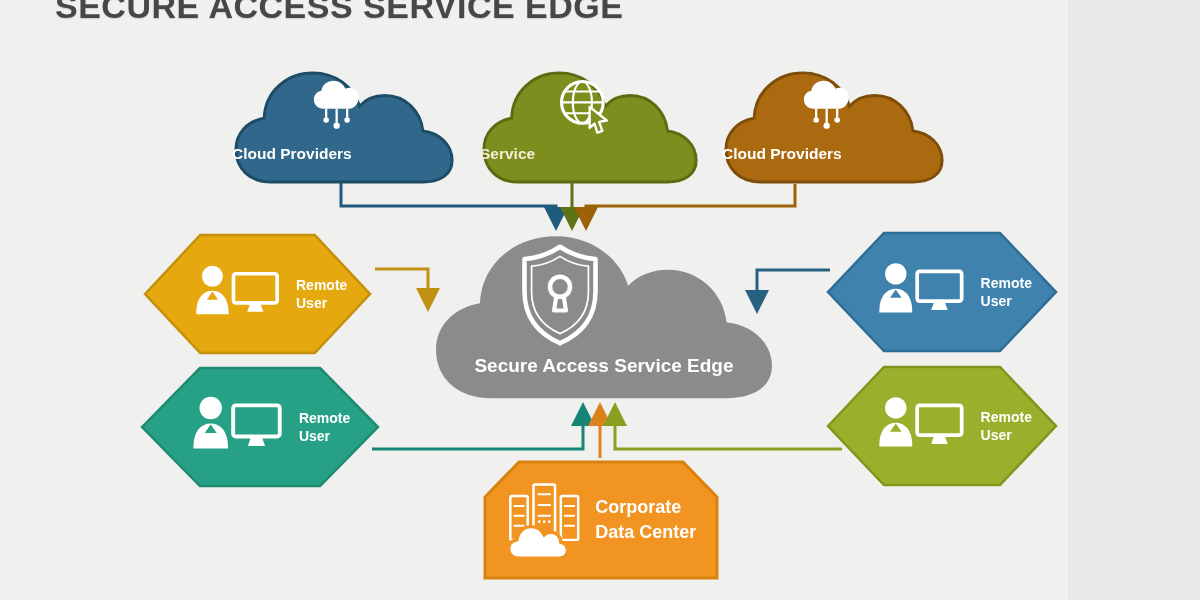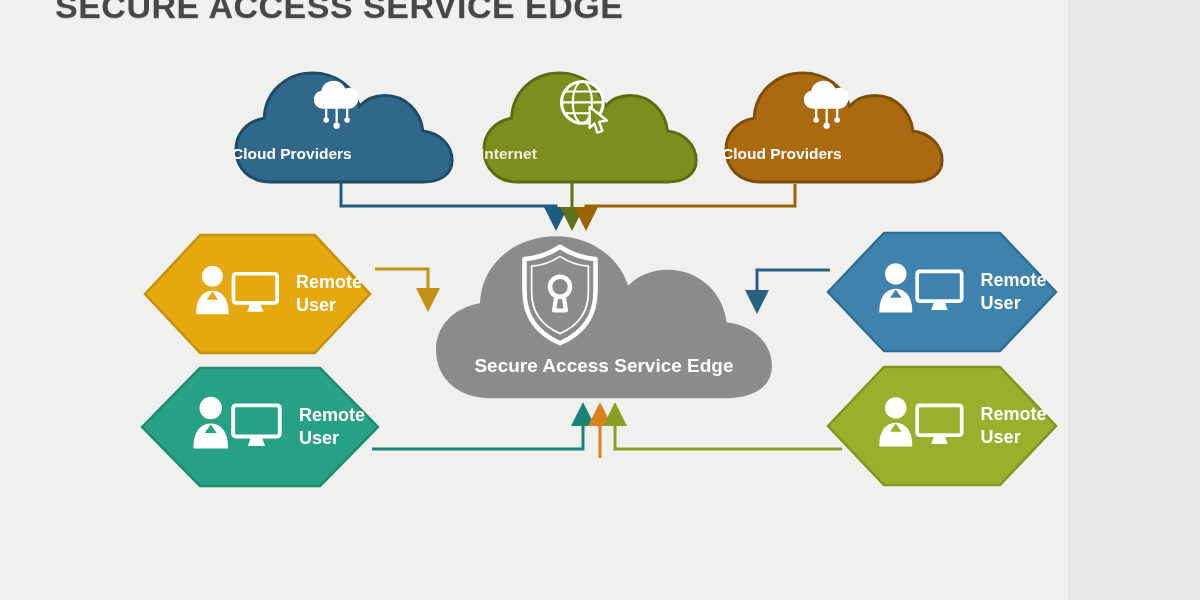--- a/index.html
+++ b/index.html
@@ -23,21 +23,21 @@
   .sase-shield{position:absolute;left:86px;top:18px;}
   .sase-label{
     position:absolute;left:0;right:0;bottom:27px;text-align:center;
     font-size:19px;font-weight:bold;color:#fff;
   }
   .hex-content{
     position:absolute;inset:0;display:flex;align-items:center;
     padding-left:50px;box-sizing:border-box;
   }
   .hex-content .label{
-    margin-left:14px;width:82px;font-size:18px;font-weight:bold;
+    margin-left:14px;width:82px;font-size:14px;font-weight:bold;
     color:#fff;line-height:1.3;
   }
   .dc-content{
     position:absolute;inset:0;display:flex;align-items:center;
     padding-left:24px;box-sizing:border-box;
   }
   .dc-content .label{
     margin-left:12px;width:130px;font-size:18px;font-weight:bold;
     color:#fff;line-height:1.4;
   }
@@ -105,21 +105,21 @@
   <div class="node" style="left:480px;top:66px;width:220px;height:120px">
     <svg class="shape" viewBox="0 0 230 122" preserveAspectRatio="none">
       <path d="M40,118 C18,118 4,104 4,85 C4,68 16,56 33,53 C34,26 56,7 83,7 C106,7 125,21 131,41 C137,34 147,30 157,30 C178,30 194,46 196,66 C213,68 226,80 226,96 C226,110 214,118 196,118 Z" stroke="#5C6A12" stroke-width="3" fill="#7D8E1E"></path>
     </svg>
     <svg class="cloud-icon" width="58" height="58" viewBox="0 0 64 64">
       <circle cx="30" cy="28" r="23" stroke="#fff" stroke-width="3.4" fill="none"></circle>
       <ellipse cx="30" cy="28" rx="10.5" ry="23" stroke="#fff" stroke-width="2.4" fill="none"></ellipse>
       <path d="M7,28 L53,28 M11,16 L49,16 M11,40 L49,40" stroke="#fff" stroke-width="2.4" fill="none"></path>
       <path d="M38,33 L57,48 L48.5,49.5 L52,59.5 L46.5,61.5 L43.5,51.5 L38,56 Z" stroke="#fff" stroke-width="2.6" stroke-linejoin="round" fill="#7D8E1E"></path>
     </svg>
-    <div class="cloud-label cream">Internet</div>
+    <div class="cloud-label cream">Service</div>
   </div>
 
   <div class="node" style="left:722px;top:66px;width:224px;height:120px">
     <svg class="shape" viewBox="0 0 230 122" preserveAspectRatio="none">
       <path d="M40,118 C18,118 4,104 4,85 C4,68 16,56 33,53 C34,26 56,7 83,7 C106,7 125,21 131,41 C137,34 147,30 157,30 C178,30 194,46 196,66 C213,68 226,80 226,96 C226,110 214,118 196,118 Z" stroke="#7D4D09" stroke-width="3" fill="#AC6A10"></path>
     </svg>
     <svg class="cloud-icon" width="56" height="58" viewBox="0 0 64 60">
       <path d="M15,33 C8.5,33 4,28.5 4,22.5 C4,17.5 7.5,13.5 12.5,12.7 C13.5,5.8 19.3,1 26.5,1 C32.7,1 37.9,4.8 39.8,10.2 C41.2,9.4 43,9 44.8,9 C50.8,9 55.5,13.7 55.5,19.7 C55.5,26.4 50.8,33 44,33 Z" fill="#fff"></path>
       <path d="M18,33 L18,43 M30,33 L30,49 M42,33 L42,43" stroke="#fff" stroke-width="2.6" fill="none"></path>
       <circle cx="18" cy="46" r="3.2" fill="#fff"></circle>
@@ -199,14 +199,34 @@
         <circle cx="24" cy="17" r="13" fill="#fff"></circle>
         <path d="M4,62 C4,44 13,35 24,35 C35,35 44,44 44,62 L44,64 L4,64 Z" fill="#fff"></path>
         <polygon points="24,36 17,46 31,46" fill="#98B02C"></polygon>
         <rect x="50" y="14" width="54" height="36" rx="3" fill="none" stroke="#fff" stroke-width="4.5"></rect>
         <polygon points="71,50 83,50 87,61 67,61" fill="#fff"></polygon>
       </svg>
       <div class="label">Remote User</div>
     </div>
   </div>
 
+  <div class="node" style="left:483px;top:459px;width:236px;height:122px">
+    <svg class="shape" viewBox="0 0 236 122" preserveAspectRatio="none">
+      <polygon points="2,38 36,3 200,3 234,38 234,119 2,119" stroke="#D8820E" stroke-width="3" fill="#F29421"></polygon>
+    </svg>
+    <div class="dc-content">
+      <svg width="80" height="92" viewBox="0 0 92 100">
+        <rect x="4" y="21" width="21" height="53" rx="2" fill="none" stroke="#fff" stroke-width="3"></rect>
+        <path d="M8,33 L21,33 M8,45 L21,45 M8,57 L21,57" stroke="#fff" stroke-width="2.4"></path>
+        <rect x="32" y="7" width="26" height="67" rx="2" fill="none" stroke="#fff" stroke-width="3"></rect>
+        <path d="M37,19 L53,19 M37,32 L53,32 M37,45 L53,45" stroke="#fff" stroke-width="2.4"></path>
+        <circle cx="39" cy="52" r="1.6" fill="#fff"></circle>
+          <circle cx="45" cy="52" r="1.6" fill="#fff"></circle>
+          <circle cx="51" cy="52" r="1.6" fill="#fff"></circle>
+        <rect x="65" y="21" width="21" height="53" rx="2" fill="none" stroke="#fff" stroke-width="3"></rect>
+        <path d="M69,33 L82,33 M69,45 L82,45 M69,57 L82,57" stroke="#fff" stroke-width="2.4"></path>
+        <path d="M14,96 C7,96 2,91 2,85 C2,79 6,75 12,74 C13,65 20,58 29,58 C36,58 42,62 45,68 C47,66 50,65 53,65 C60,65 65,70 65,77 C70,78 73,82 73,87 C73,92 69,96 63,96 Z" fill="#fff" stroke-width="4" stroke="#F29421"></path>
+      </svg>
+      <div class="label">Corporate Data Center</div>
+    </div>
+  </div>
 
 </div>
 
 </body></html>

